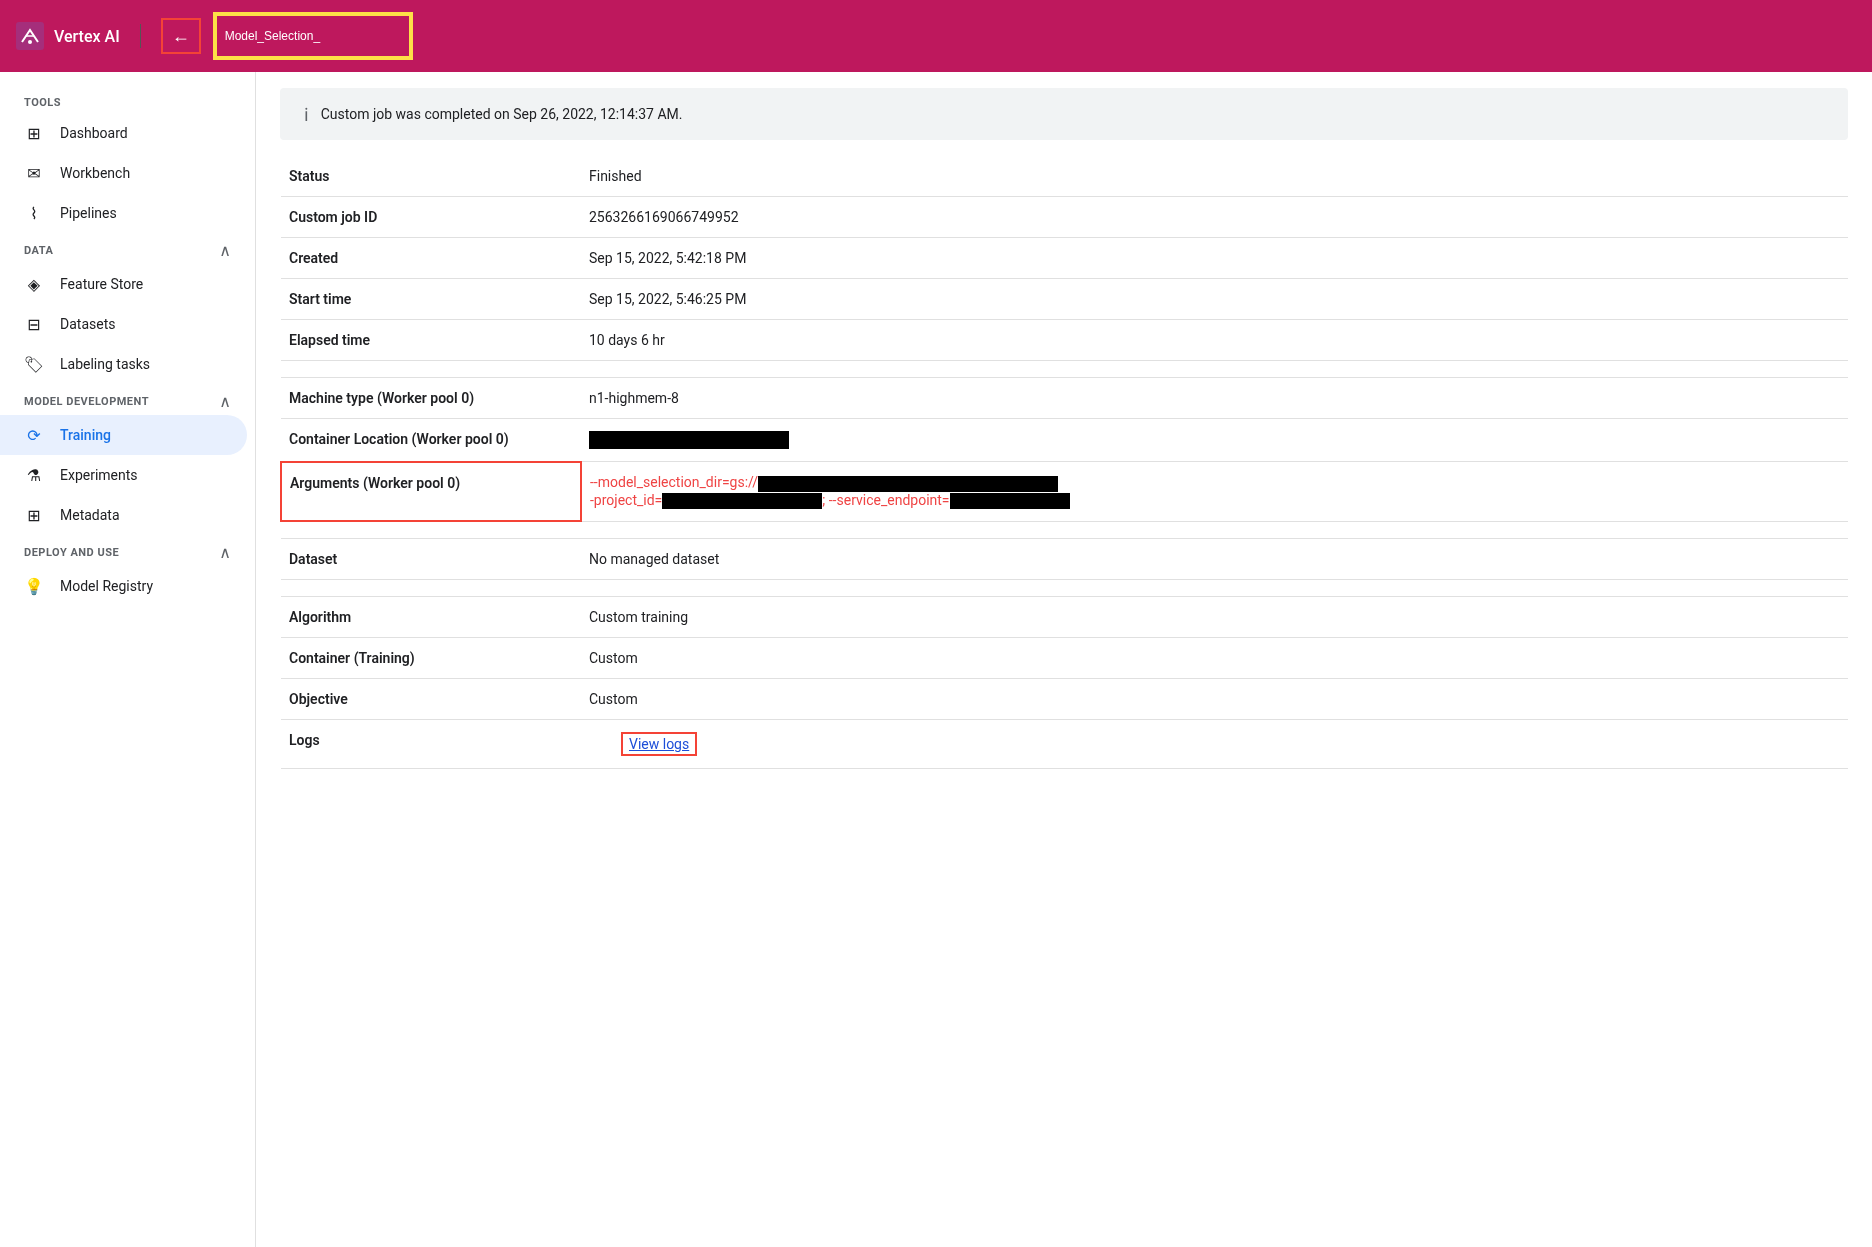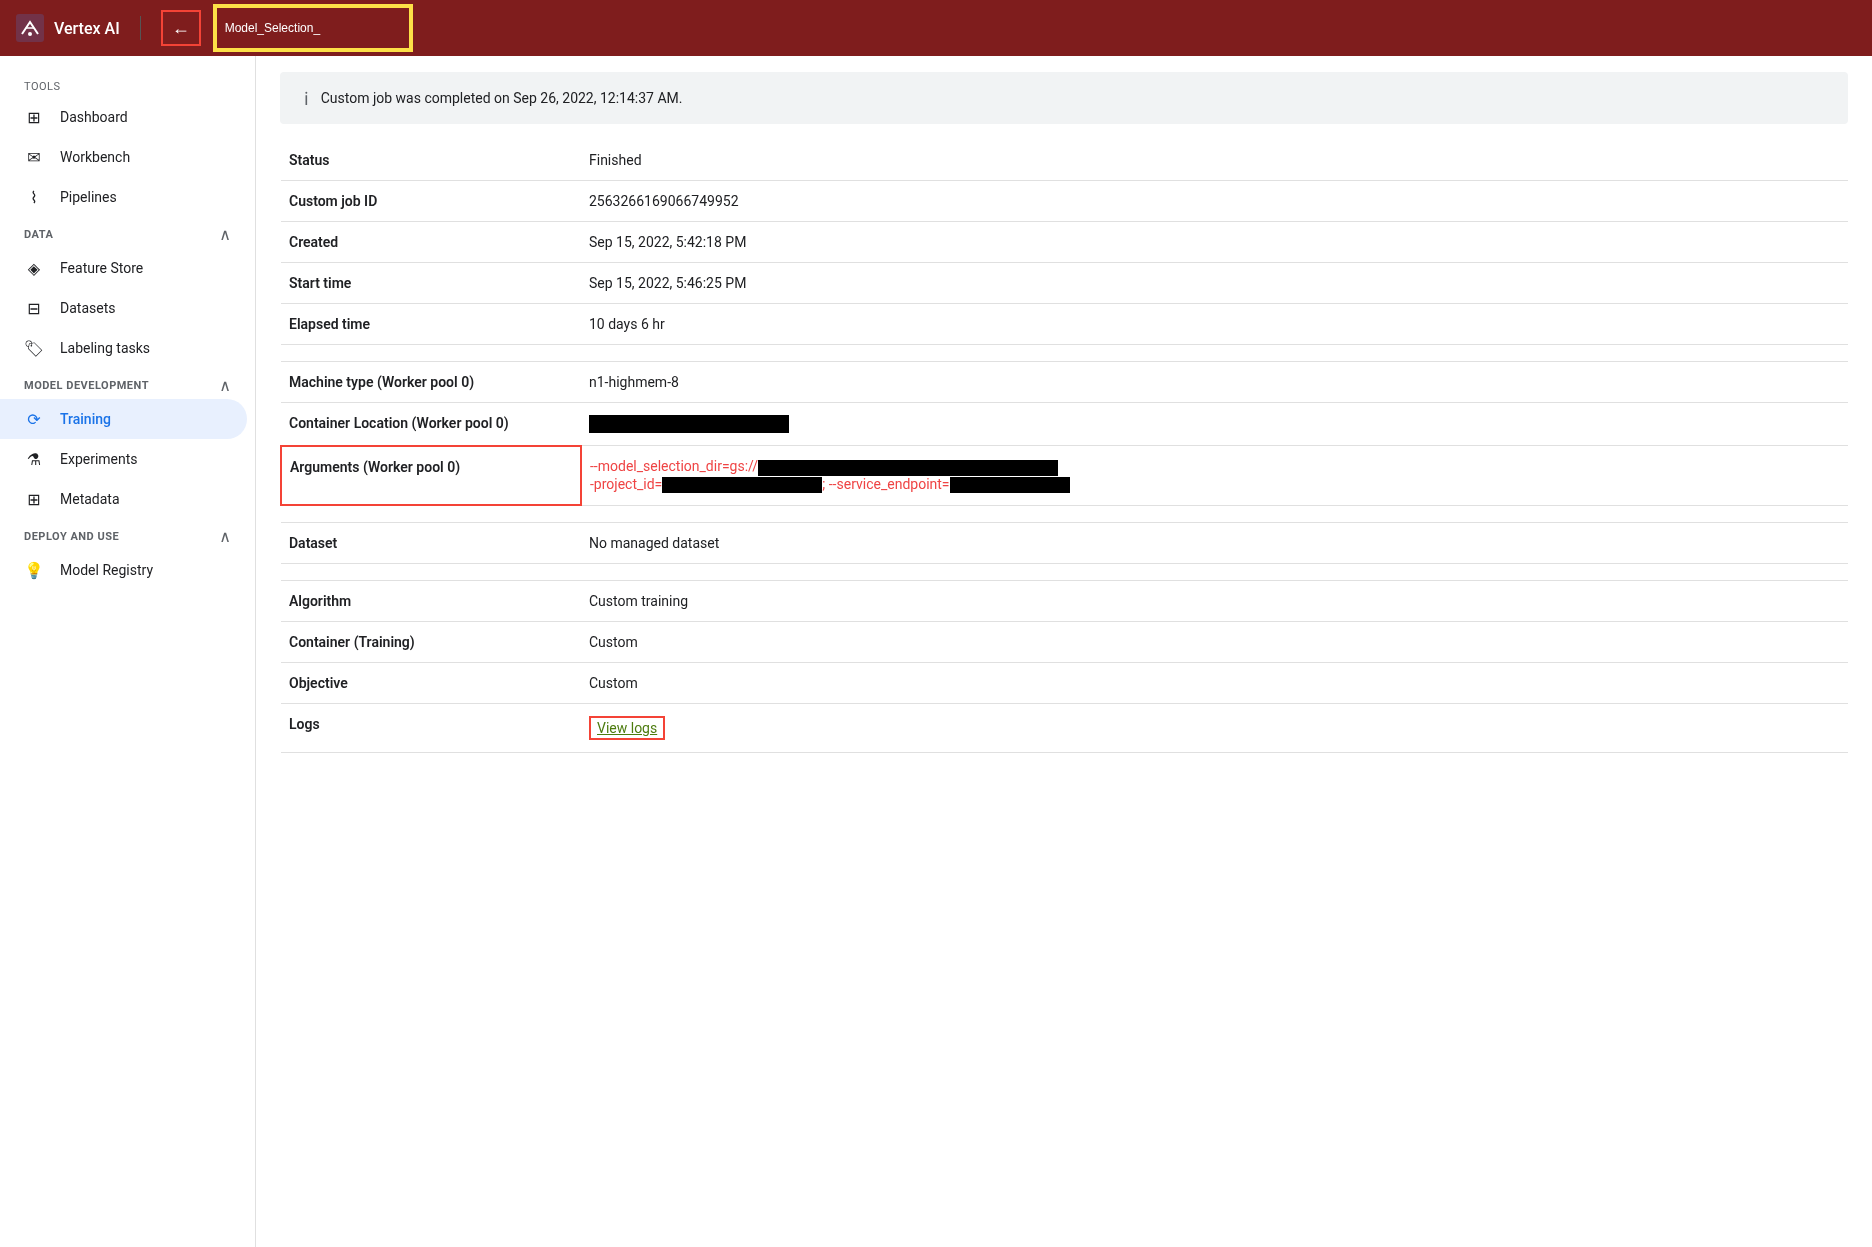--- a/index.html
+++ b/index.html
@@ -2,22 +2,22 @@
 <html><head>
   <meta charset="utf-8">
   <style>
     * { box-sizing: border-box; margin: 0; padding: 0; }
     body { font-family: 'Roboto', Arial, sans-serif; font-size: 14px; color: #202124; background: #fff; display: flex; flex-direction: column; height: 100vh; overflow: hidden; }
 
     
     .top-bar {
       display: flex;
       align-items: center;
-      height: 56px;
-      background: #7f1d1d;
+      height: 72px;
+      background: #be185d;
       padding: 0 16px;
       gap: 12px;
       flex-shrink: 0;
     }
     .top-bar-logo {
       display: flex;
       align-items: center;
       gap: 10px;
       color: #fff;
       font-size: 16px;
@@ -67,21 +67,21 @@
     .sidebar {
       width: 256px;
       flex-shrink: 0;
       background: #fff;
       border-right: 1px solid #e0e0e0;
       overflow-y: auto;
       padding: 16px 0;
     }
     .sidebar-section-label {
       font-size: 11px;
-      font-weight: 400;
+      font-weight: 700;
       color: #5f6368;
       padding: 8px 24px 4px;
       letter-spacing: 0.5px;
     }
     .sidebar-item {
       display: flex;
       align-items: center;
       gap: 16px;
       padding: 10px 24px;
       cursor: pointer;
@@ -183,26 +183,27 @@
     }
     .args-value .arg-redacted {
       background: #000;
       color: #000;
       display: inline-block;
       height: 16px;
       vertical-align: middle;
     }
 
     .view-logs-link {
-      color: #4d7c0f;
+      color: #1d4ed8;
       text-decoration: underline;
       cursor: pointer;
       border: 2px solid #f44336;
       padding: 2px 6px;
       display: inline-block;
+      margin-left: 32px;
     }
   </style>
 </head>
 <body>
 
 <div class="top-bar">
   <div class="top-bar-logo">
     <svg class="logo-icon" viewBox="0 0 28 28" fill="none">
       <rect width="28" height="28" rx="3" fill="#4285F4" opacity="0.2"></rect>
       <path d="M6 20 L14 8 L22 20" stroke="#fff" stroke-width="2" fill="none"></path>

